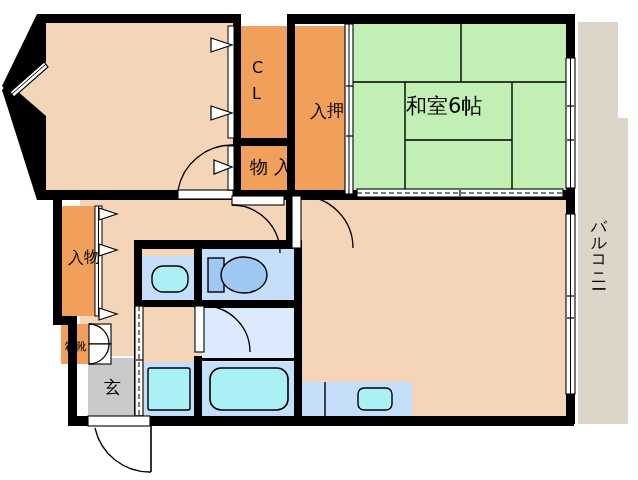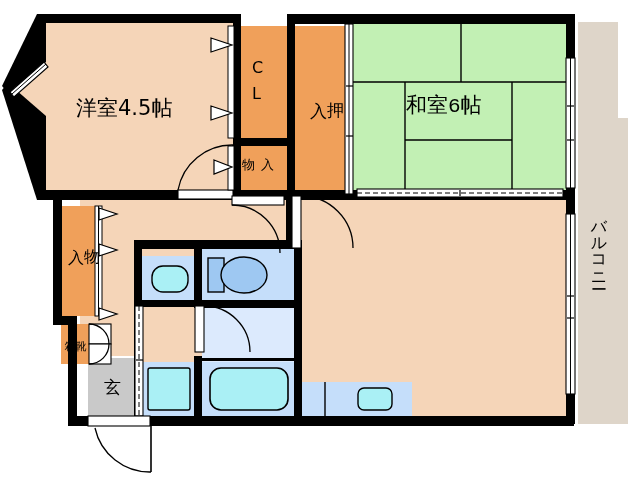--- a/index.html
+++ b/index.html
@@ -215,29 +215,28 @@
       <rect x="95" y="206" width="7" height="110" fill="#ffffff" stroke="#000" stroke-width="1"></rect>
       <polygon points="99,208 117,214 99,220"></polygon>
       <polygon points="99,244 117,250 99,256"></polygon>
       <polygon points="99,308 117,314 99,320"></polygon>
       <line x1="98.5" y1="206" x2="98.5" y2="316" stroke="#000" stroke-width="1"></line>
     </g>
   </g>
 
 </svg>
 
-<div class="lbl" style="left:76px;top:98px;font-size:21px;letter-spacing:0px;">洋室4.5帖</div>
-
-<div class="lbl" style="left:406px;top:96px;font-size:21px;font-family:Liberation Mono, monospace;">和室6帖</div>
+
+<div class="lbl" style="left:406px;top:96px;font-size:21px;">和室6帖</div>
 
 
 <div class="lbl" style="left:252px;top:55px;font-size:16px;line-height:26px;"><span>C
 L</span></div>
 
-<div class="lbl" style="left:242px;top:158px;font-size:13px;letter-spacing:6px;">物入</div>
+<div class="lbl" style="left:242px;top:158px;font-size:18px;letter-spacing:6px;padding-left:8px;">物入</div>
 
 <div class="lbl vert" style="left:310px;top:88px;font-size:17px;">押
 入</div>
 
 <div class="lbl vert" style="left:68px;top:236px;font-size:16px;">物
 入</div>
 
 <div class="lbl vert" style="left:64px;top:332px;font-size:11px;">靴
 箱</div>
 

